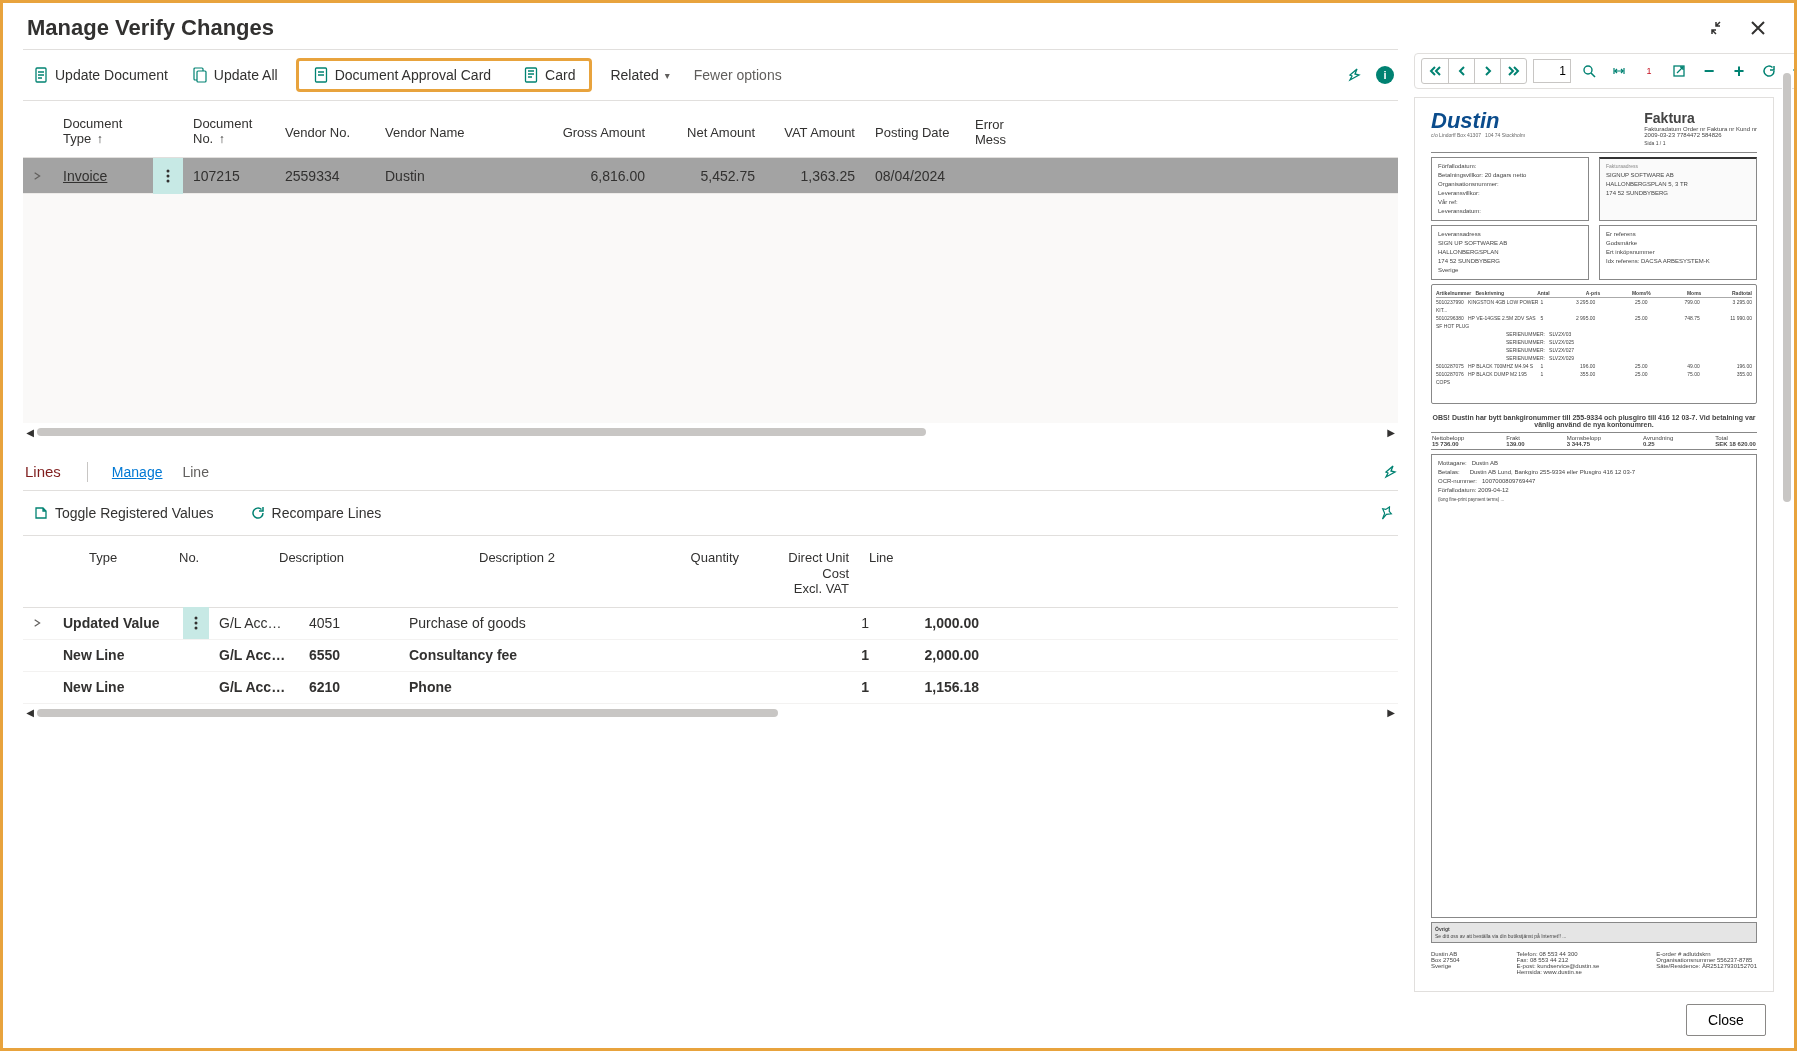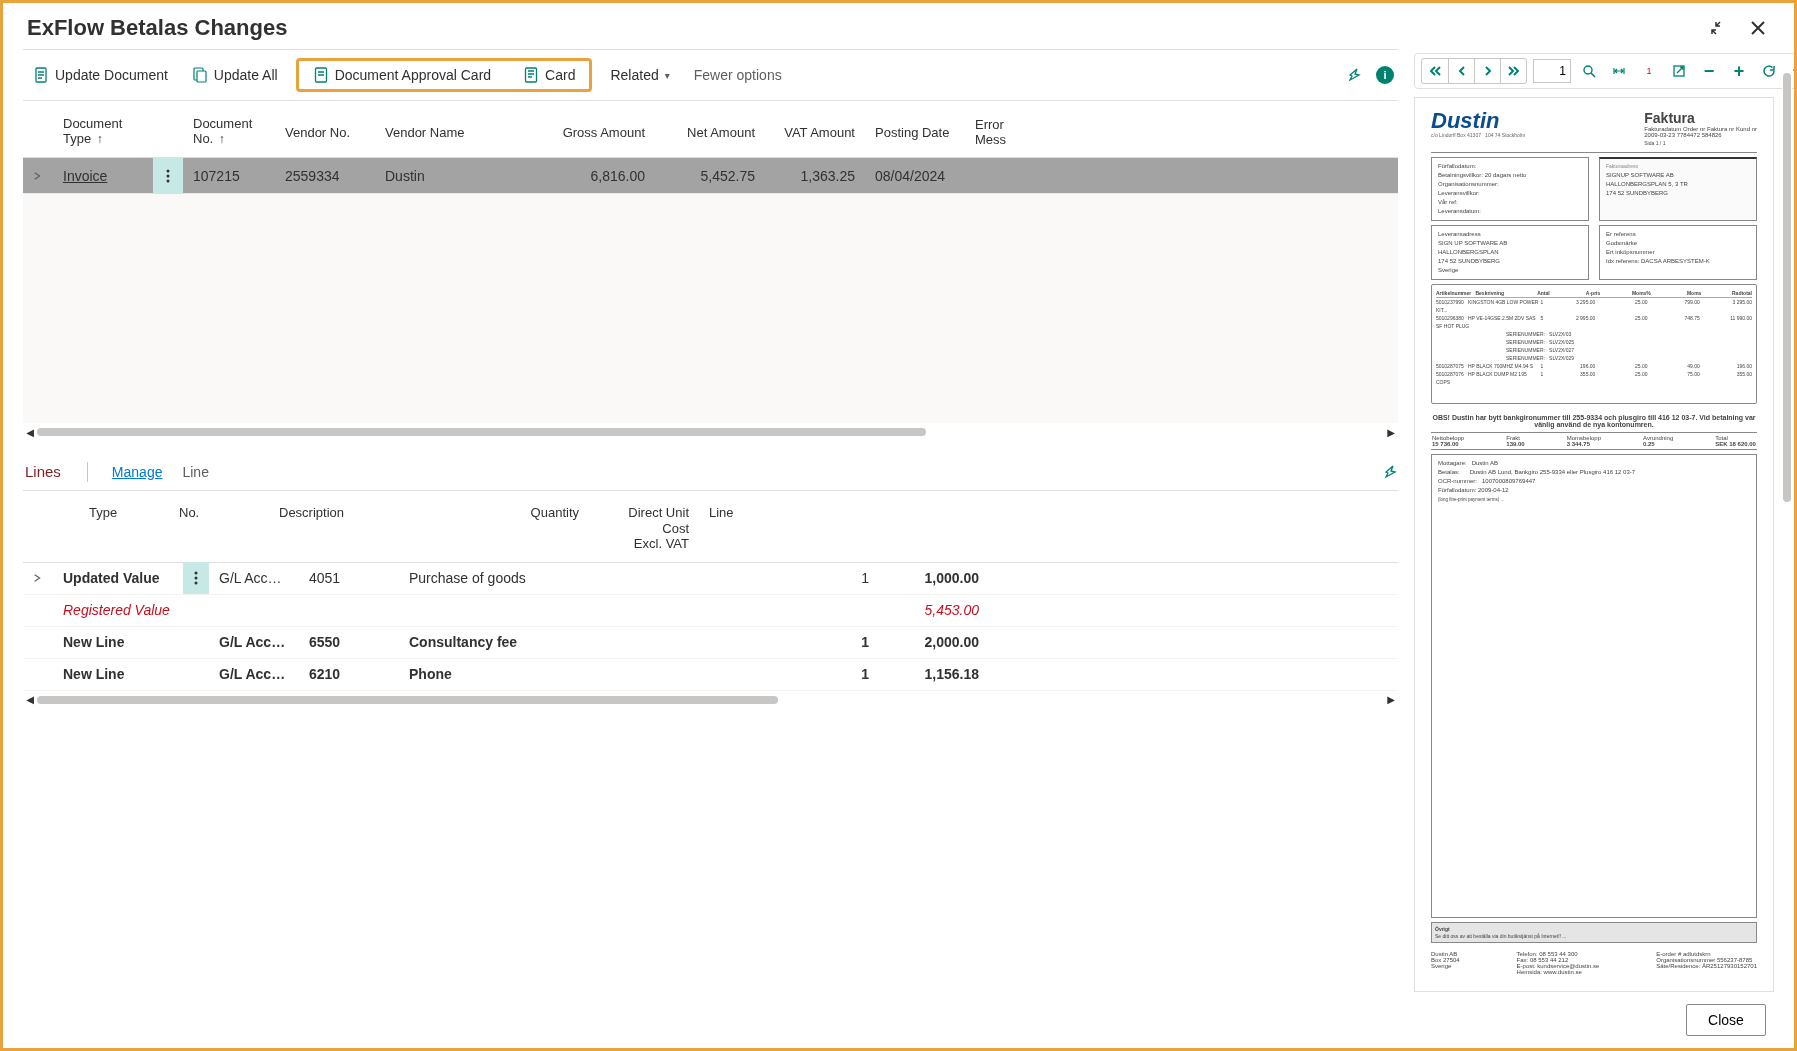--- a/index.html
+++ b/index.html
@@ -75,21 +75,21 @@
   .close-btn { min-width:80px; height:32px; border:1px solid #8a8886; background:#fff; border-radius:2px; cursor:pointer; font-size:14px; }
   svg { display:block; }
   .right-align-hdr { text-align:right; }
 </style>
 </head>
 <body>
 
 <div class="app-frame">
 
   <div class="header">
-    <span>ExFlow Betalas Changes</span>
+    <span>Manage Verify Changes</span>
     <span class="spacer"></span>
     <span class="header-icon" title="Restore">
       <svg width="16" height="16" viewBox="0 0 16 16">
           <path d="M10 2 L6 6 M6 2 L6 6 L10 6 M2 14 L2 10 L6 10 M2 10 L6 14" fill="none" stroke="#323130" stroke-width="1.5"></path>
         </svg>
     </span>
     <span class="header-icon" title="Close">
       <svg width="18" height="18" viewBox="0 0 18 18">
           <path d="M3 3 L15 15 M15 3 L3 15" stroke="#323130" stroke-width="2"></path>
         </svg>
@@ -217,28 +217,52 @@
           <span class="lines-sep"></span>
           <span class="lines-tab active">Manage</span>
           <span class="lines-tab">Line</span>
           <span class="lines-share">
             <svg width="18" height="18" viewBox="0 0 18 18">
                 <path d="M6 9 L13 3 L11 8 L15 9 L6 14 L8 10 Z" fill="none" stroke="#008272" stroke-width="1.3"></path>
               </svg>
           </span>
         </div>
 
+        <div class="lines-toolbar">
+          <span class="tb-btn">
+            <span class="ic">
+              <svg width="16" height="16" viewBox="0 0 16 16">
+                  <path d="M3 3 h7 l3 3 v7 h-10 Z M10 3 v3 h3" fill="none" stroke="#008272" stroke-width="1.3"></path>
+                </svg>
+            </span>
+            <span>Toggle Registered Values</span>
+          </span>
+          <span class="tb-btn">
+            <span class="ic">
+              <svg width="16" height="16" viewBox="0 0 16 16">
+                  <path d="M13 8 a5 5 0 1 1 -1.5 -3.5 M13 2 v4 h-4" fill="none" stroke="#008272" stroke-width="1.5"></path>
+                </svg>
+            </span>
+            <span>Recompare Lines</span>
+          </span>
+          <span class="pin">
+            <svg width="16" height="16" viewBox="0 0 16 16">
+                <path d="M8 1 L10 5 L13 6 L9 9 L8 15 L7 9 L3 6 L6 5 Z" fill="none" stroke="#008272" stroke-width="1.2"></path>
+              </svg>
+          </span>
+        </div>
 
         <div class="lines-grid">
           <div class="lines-header">
             <div class="lh-cell sel-col"></div>
             <div class="lh-cell" style="width:26px;"></div>
             <div class="lh-cell" style="width:90px;">Type</div>
             <div class="lh-cell" style="width:100px;">No.</div>
             <div class="lh-cell" style="width:200px;">Description</div>
+            <div class="lh-cell" style="width:160px;">Description 2</div>
             <div class="lh-cell right-align-hdr" style="width:120px;">Quantity</div>
             <div class="lh-cell right-align-hdr" style="width:110px;">Direct Unit Cost<br>Excl. VAT</div>
             <div class="lh-cell right-align-hdr" style="width:40px;">Line</div>
           </div>
 
           <div id="lines-body">
               <div class="lr">
     <div class="lr-cell sel-col">
                   <svg width="12" height="12" viewBox="0 0 12 12">
                     <path d="M2 2 L8 6 L2 10" fill="none" stroke="#605e5c" stroke-width="1.4"></path>
@@ -255,32 +279,20 @@
     <div class="lr-cell " style="width:90px;">G/L Account</div>
     <div class="lr-cell " style="width:100px;">4051</div>
     <div class="lr-cell " style="width:200px;">Purchase of goods</div>
     <div class="lr-cell" style="width:160px;"></div>
     <div class="lr-cell num " style="width:120px;">1</div>
     <div class="lr-cell num bold" style="width:110px;">1,000.00</div>
     <div class="lr-cell" style="width:40px;"></div>
   </div>
               <div class="lr">
     <div class="lr-cell sel-col"></div>
-    <div class="lr-cell red-italic" style="width:130px;">Registered Value</div>
-    <div class="lr-cell" style="width:26px;"></div>
-    <div class="lr-cell " style="width:90px;"></div>
-    <div class="lr-cell " style="width:100px;"></div>
-    <div class="lr-cell " style="width:200px;"></div>
-    <div class="lr-cell" style="width:160px;"></div>
-    <div class="lr-cell num " style="width:120px;"></div>
-    <div class="lr-cell num red-italic-r" style="width:110px;">5,453.00</div>
-    <div class="lr-cell" style="width:40px;"></div>
-  </div>
-              <div class="lr">
-    <div class="lr-cell sel-col"></div>
     <div class="lr-cell bold" style="width:130px;">New Line</div>
     <div class="lr-cell" style="width:26px;"></div>
     <div class="lr-cell bold" style="width:90px;">G/L Accou…</div>
     <div class="lr-cell bold" style="width:100px;">6550</div>
     <div class="lr-cell bold" style="width:200px;">Consultancy fee</div>
     <div class="lr-cell" style="width:160px;"></div>
     <div class="lr-cell num bold" style="width:120px;">1</div>
     <div class="lr-cell num bold" style="width:110px;">2,000.00</div>
     <div class="lr-cell" style="width:40px;"></div>
   </div>

